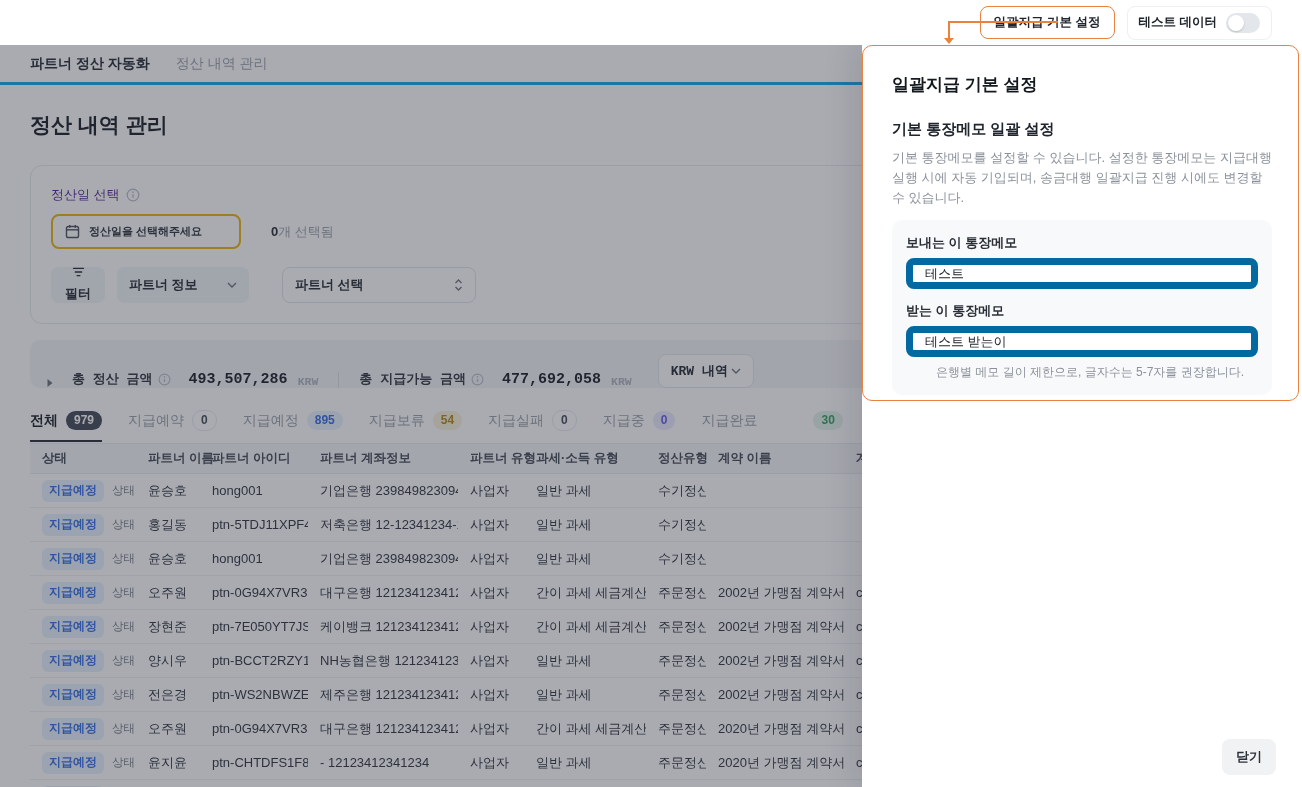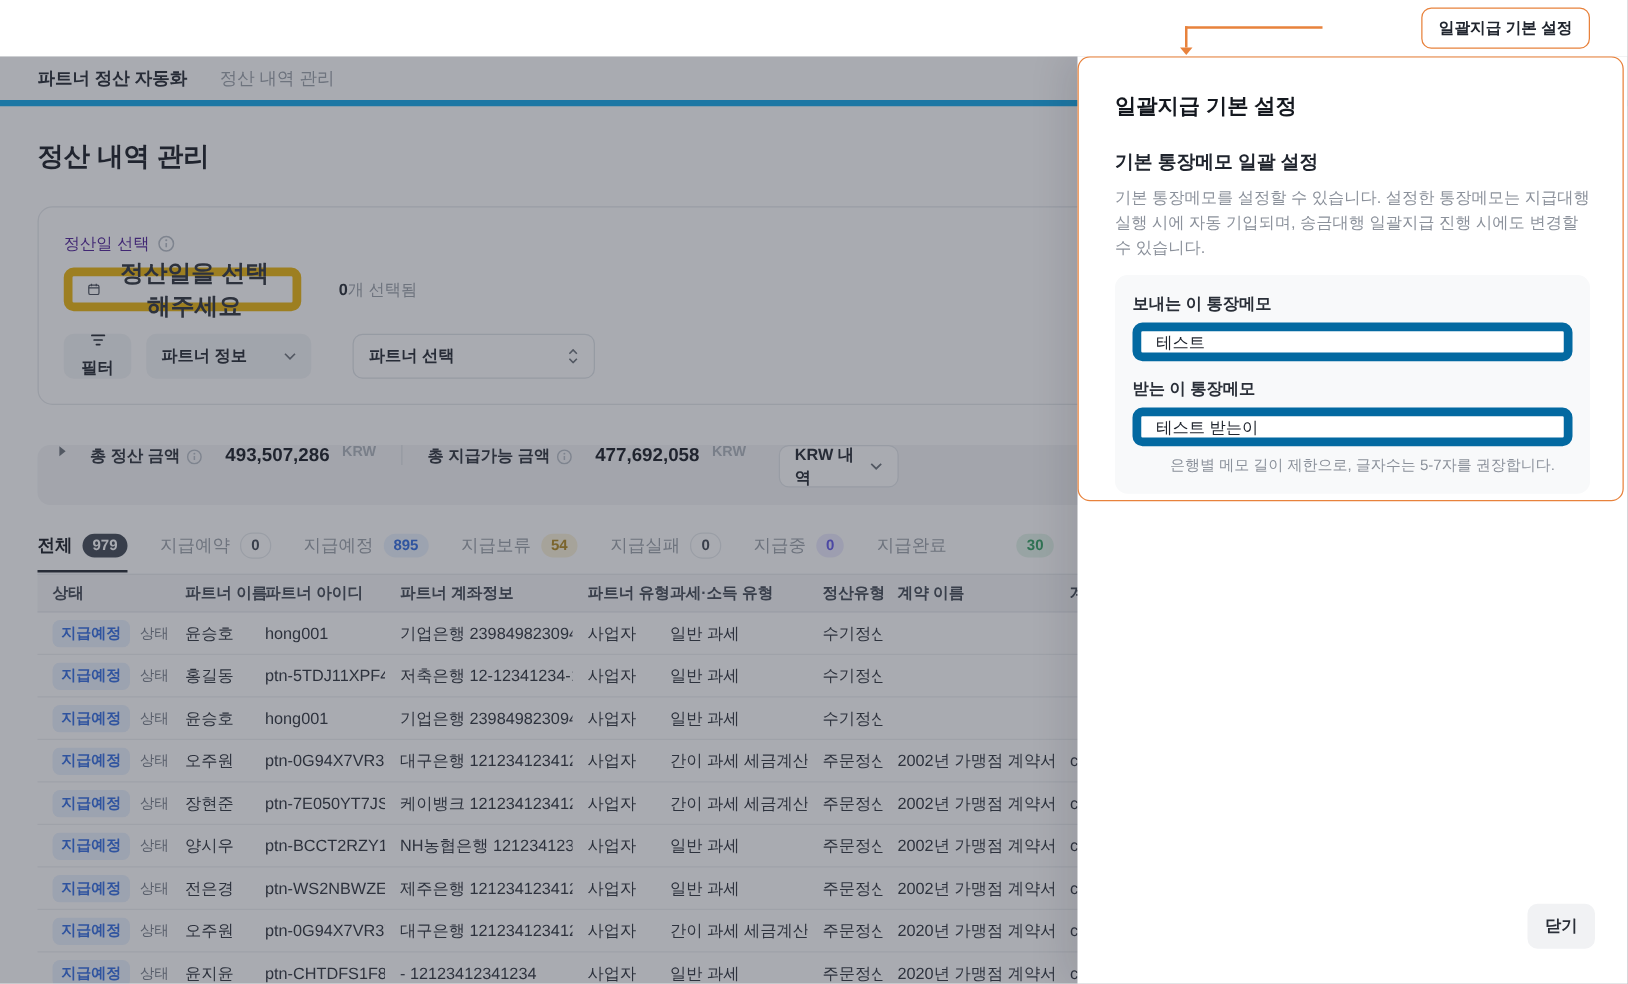--- a/index.html
+++ b/index.html
@@ -26,48 +26,48 @@
   .switch { width:34px; height:20px; border-radius:10px; background:#e3e6ea; position:relative; cursor:pointer; }
   .switch .knob { position:absolute; top:2px; left:2px; width:16px; height:16px; border-radius:50%;
     background:#fff; box-shadow:0 1px 2px rgba(0,0,0,.18); }
 
   
   .app { position:absolute; top:45px; left:0; width:1302px; height:742px; background:#fff; overflow:hidden; }
   .overlay { position:absolute; top:45px; left:0; width:1302px; height:742px;
     background:rgba(50,56,68,.42); z-index:10; }
 
   .navbar { height:40px; display:flex; align-items:center; gap:26px; padding:0 30px;
-    border-bottom:5px solid #0ea5e9; background:#fff; }
+    border-bottom:3px solid #0ea5e9; background:#fff; }
   .nav-title { font-size:14px; font-weight:bold; color:#20252e; }
   .nav-item { font-size:14px; color:#9aa0a8; cursor:pointer; }
 
   .content { padding:0 30px; }
   .page-title { font-size:21px; font-weight:bold; color:#14181f; margin-top:26px; }
 
   .filter-card { margin-top:26px; width:1242px; border:1px solid #e5e8eb; border-radius:12px; padding:20px; }
   .fc-label { display:flex; align-items:center; gap:6px; font-size:13px; color:#4c1d95; }
   .fc-row1 { display:flex; align-items:center; gap:30px; margin-top:10px; }
   .date-btn { display:flex; align-items:center; gap:9px; width:190px; height:35px; padding:0 12px;
-    border:7px solid #eab308; border-radius:8px; background:#fff; font-size:19px; font-weight:bold;
+    border:2px solid #eab308; border-radius:8px; background:#fff; font-size:11px; font-weight:bold;
     color:#2a2f38; cursor:pointer; font-family:inherit; }
   .count-text { font-size:13px; color:#9aa0a8; }
   .count-text b { color:#20252e; }
   .fc-row2 { display:flex; align-items:center; gap:12px; margin-top:18px; }
   .filter-btn { display:flex; align-items:center; gap:8px; height:36px; padding:0 14px; border:none;
     background:#f2f4f6; border-radius:8px; font-size:13px; font-weight:bold; color:#20252e;
     cursor:pointer; font-family:inherit;flex-direction:column; }
   .dd-gray { display:flex; align-items:center; justify-content:space-between; width:132px; height:36px;
     padding:0 12px; background:#f2f4f6; border-radius:8px; font-size:13px; font-weight:bold;
     color:#20252e; cursor:pointer; }
   .dd-white { display:flex; align-items:center; justify-content:space-between; width:194px; height:36px;
     padding:0 12px; background:#fff; border:1px solid #dfe3e7; border-radius:8px; font-size:13px;
     font-weight:bold; color:#20252e; cursor:pointer;margin-left:21px; }
 
-  .summary { margin-top:32px; width:1242px; height:48px; background:#f4f5f7; border-radius:10px;
-    display:flex; align-items:flex-start; gap:10px; padding:0 16px; }
+  .summary { margin-top:16px; width:1242px; height:48px; background:#f4f5f7; border-radius:10px;
+    display:flex; align-items:flex-end; gap:10px; padding:0 16px;font-family:Liberation Mono, monospace; }
   .sum-label { display:flex; align-items:center; gap:5px; font-size:13px; font-weight:bold; color:#2a2f38; }
   .sum-value { font-size:15px; font-weight:bold; color:#14181f; margin-left:8px; }
   .sum-cur { font-size:11.5px; font-weight:bold; color:#adb3bb; }
   .sum-div { width:1px; height:16px; background:#dcdfe4; margin:0 10px; }
   .krw-btn { margin-left:16px; display:flex; align-items:center; justify-content:space-between; width:96px;
     height:34px; padding:0 12px; background:#fff; border:1px solid #e2e5e9; border-radius:8px;
     font-size:13px; font-weight:bold; color:#20252e; cursor:pointer; }
 
   .tabs { display:flex; align-items:center; gap:26px; margin-top:22px; }
   .tab { display:flex; align-items:center; gap:8px; padding-bottom:10px; cursor:pointer;
@@ -108,21 +108,21 @@
   .memo-card { margin-top:12px; background:#f8f9fa; border-radius:10px; padding:14px; }
   .memo-label { font-size:13px; font-weight:bold; color:#2a2f38; }
   .memo-input { width:100%; height:31px; margin-top:6px; border:7px solid #0369a1; border-radius:8px;
     background:#fff; padding:0 12px; font-size:13px; color:#20252e; font-family:inherit; outline:none; }
   .memo-label2 { margin-top:13px; }
   .memo-helper { font-size:12px; color:#8b919b; margin-top:7px;margin-left:30px; }
   .save-row { text-align:right; margin-top:7px; }
   .save-btn { background:#fff; border:1px solid #e0e3e8; border-radius:8px; padding:7px 13px;
     font-size:13px; font-weight:bold; color:#20252e; cursor:pointer; font-family:inherit;
     box-shadow:0 1px 2px rgba(0,0,0,.05); }
-  .close-btn { position:absolute; right:26px; bottom:28px; background:#f1f2f4; border:none; border-radius:8px;
+  .close-btn { position:absolute; right:26px; bottom:12px; background:#f1f2f4; border:none; border-radius:8px;
     padding:9px 14px; font-size:13px; font-weight:bold; color:#2a2f38; cursor:pointer; font-family:inherit; }
   .muted-icon { color:#b6bcc4; }
   .dark-icon { color:#454b56; }
 </style>
 </head>
 <body>
 
 <div class="app">
   <div class="navbar">
     <span class="nav-title">파트너 정산 자동화</span>
@@ -425,20 +425,26 @@
   </div>
 </div>
 
 <div class="overlay"></div>
 
 <div class="topstrip">
   <div class="conn-h"></div>
   <div class="conn-v"></div>
   <div class="conn-arrow"></div>
   <button class="bulk-btn">일괄지급 기본 설정</button>
+  <div class="toggle-group">
+    <span class="toggle-label">테스트 데이터</span>
+    <div class="switch">
+        <div class="knob"></div>
+      </div>
+  </div>
 </div>
 
 <div class="drawer">
   <div class="drawer-highlight"></div>
   <div class="drawer-inner">
     <div class="drawer-title">일괄지급 기본 설정</div>
     <div class="drawer-section">기본 통장메모 일괄 설정</div>
     <div class="drawer-desc">기본 통장메모를 설정할 수 있습니다. 설정한 통장메모는 지급대행 실행 시에 자동 기입되며, 송금대행 일괄지급 진행 시에도 변경할 수 있습니다.</div>
     <div class="memo-card">
       <div class="memo-label">보내는 이 통장메모</div>

